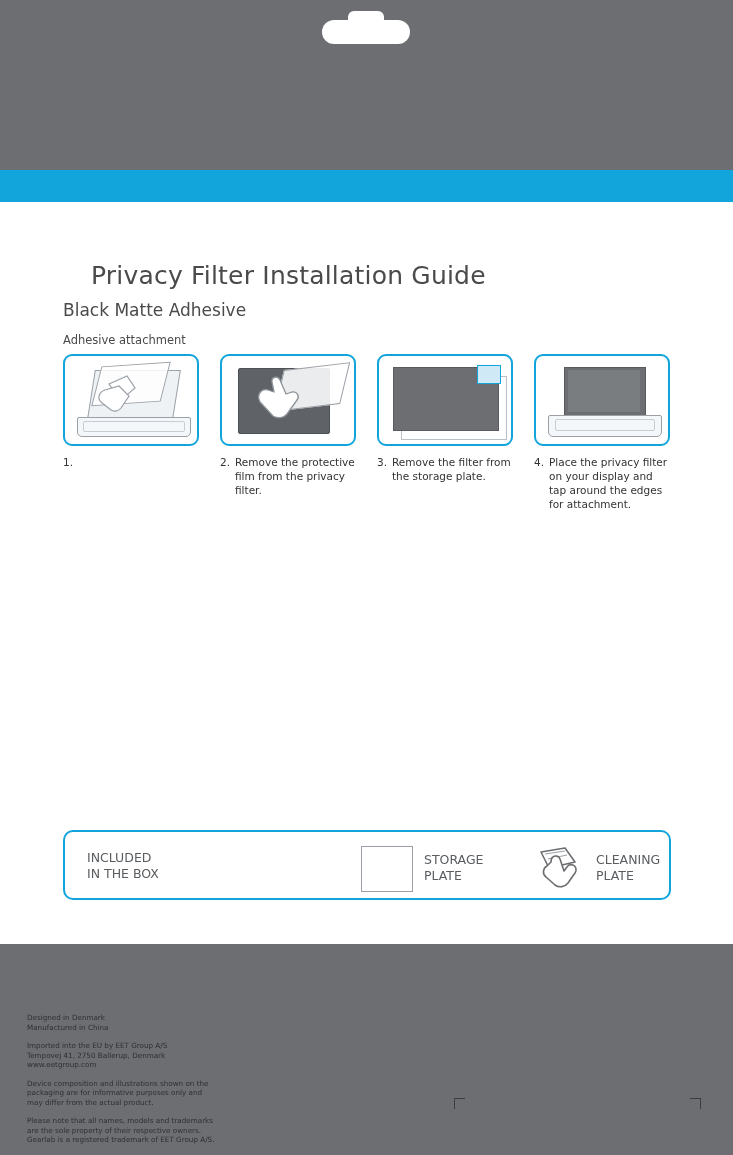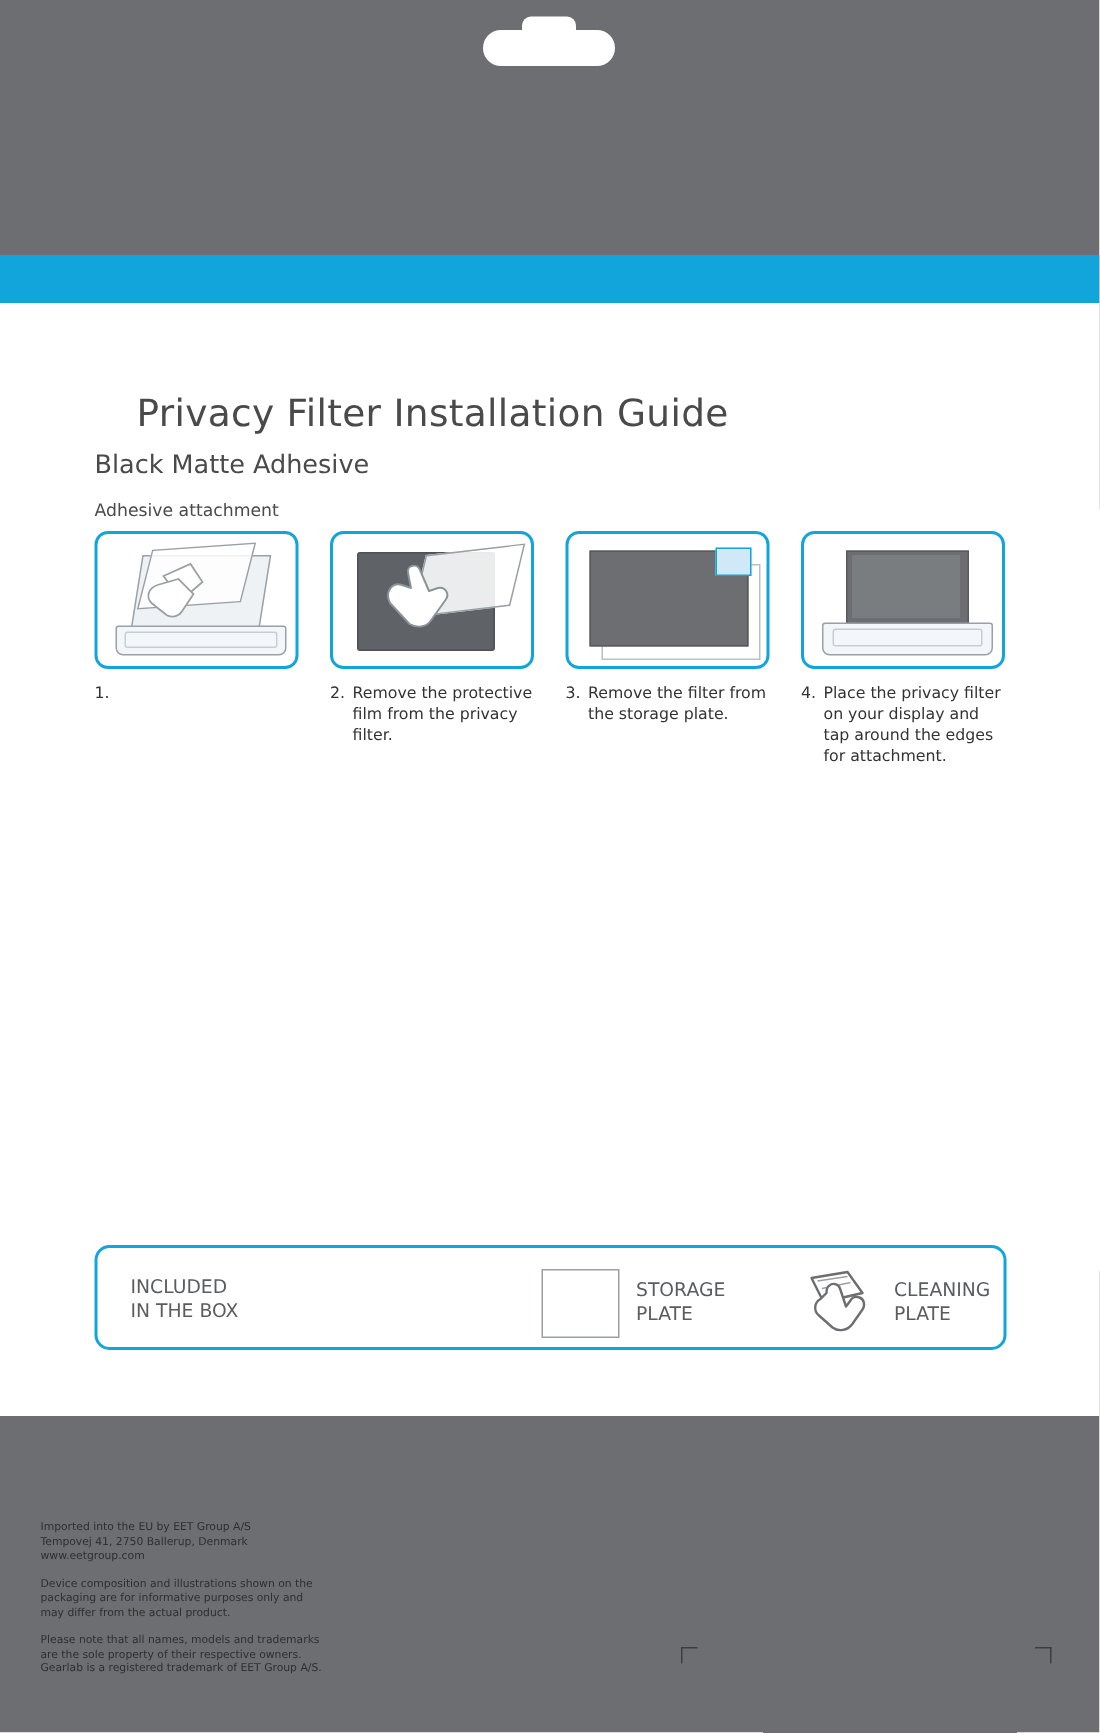--- a/index.html
+++ b/index.html
@@ -421,20 +421,24 @@
         <div class="txt">
           <div>CLEANING</div>
           <div>PLATE</div>
         </div>
       </div>
     </div>
 
   </div>
 
   <div class="footer">
+    <p>
+      <span>Designed in Denmark</span><br>
+      <span>Manufactured in China</span>
+    </p>
     <p>
       <span>Imported into the EU by EET Group A/S</span><br>
       <span>Tempovej 41, 2750 Ballerup, Denmark</span><br>
       <span>www.eetgroup.com</span>
     </p>
     <p>
       <span>Device composition and illustrations shown on the</span><br>
       <span>packaging are for informative purposes only and</span><br>
       <span>may differ from the actual product.</span>
     </p>

